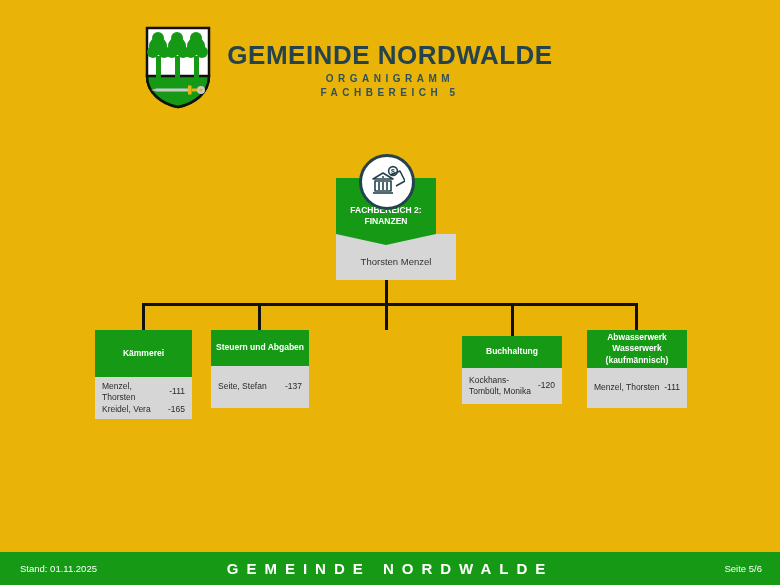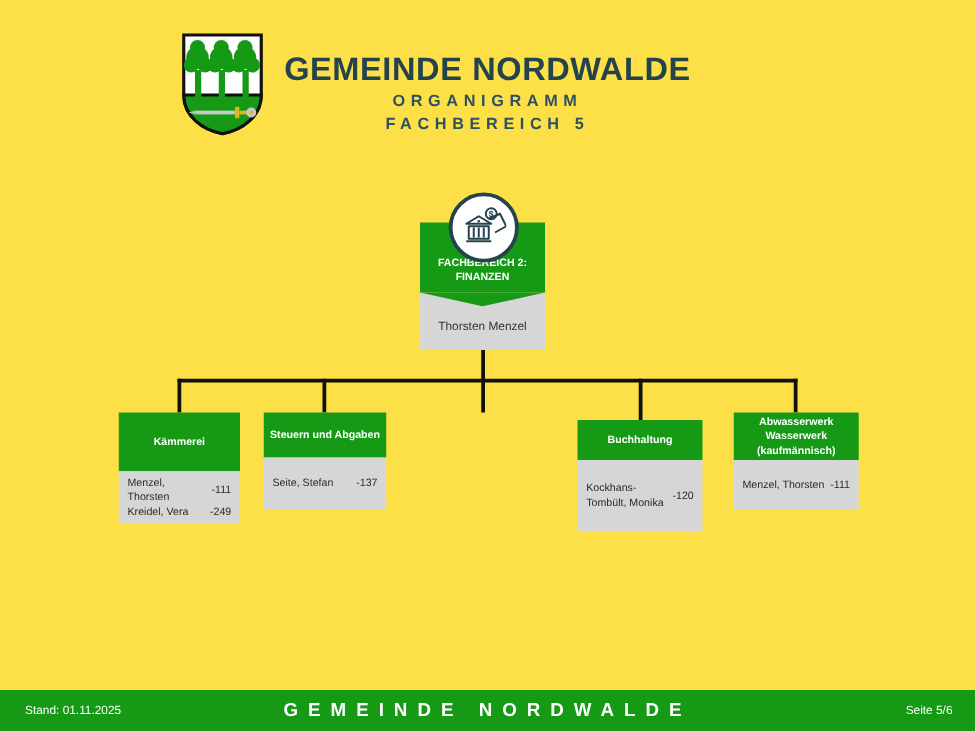--- a/index.html
+++ b/index.html
@@ -1,40 +1,40 @@
 <!DOCTYPE html>
 <html><head>
 <meta charset="utf-8">
 <style>
   html,body{margin:0;padding:0;}
   .page{
-    position:relative;width:780px;height:585px;background:#fde047;overflow:hidden;
+    position:relative;width:780px;height:585px;background:#eab308;overflow:hidden;
     font-family:"Liberation Sans",sans-serif;
   }
   
   .logo{position:absolute;left:144px;top:26px;width:68px;height:84px;}
   .title-block{position:absolute;left:190px;top:41px;width:400px;text-align:center;}
   .main-title{font-size:26px;font-weight:bold;color:#25434d;letter-spacing:.5px;line-height:1.1;}
-  .sub-title{font-size:13px;font-weight:bold;color:#2c5260;letter-spacing:4.5px;margin-top:3px;}
+  .sub-title{font-size:10px;font-weight:bold;color:#2c5260;letter-spacing:4.5px;margin-top:3px;}
   
   .root-circle{
     position:absolute;left:359px;top:154px;width:50px;height:50px;background:#fff;
     border:3px solid #25434d;border-radius:50%;z-index:3;display:flex;align-items:center;justify-content:center;
   }
   .root-head{
     position:absolute;left:336px;top:178px;width:100px;height:56px;background:#169a16;z-index:2;
     display:flex;flex-direction:column;justify-content:flex-end;align-items:center;
     color:#fff;font-weight:bold;font-size:8.5px;line-height:1.3;padding-bottom:7px;box-sizing:border-box;text-align:center;
   }
   .root-chevron{
     position:absolute;left:336px;top:234px;width:0;height:0;z-index:2;
     border-left:50px solid transparent;border-right:50px solid transparent;border-top:11px solid #169a16;
   }
   .root-body{
-    position:absolute;left:336px;top:234px;width:100px;height:46px;background:#d6d6d6;z-index:1;
+    position:absolute;left:336px;top:234px;width:120px;height:46px;background:#d6d6d6;z-index:1;
     display:flex;align-items:center;justify-content:center;color:#333;font-size:9.5px;
     padding-top:9px;box-sizing:border-box;
   }
   
   .conn{position:absolute;background:#111;}
   
   .orgbox{position:absolute;display:flex;flex-direction:column;}
   .orgbox .head{
     background:#169a16;color:#fff;font-weight:bold;font-size:8.5px;line-height:1.3;
     display:flex;align-items:center;justify-content:center;text-align:center;padding:0 3px;box-sizing:border-box;
@@ -133,41 +133,41 @@
 
   <div class="orgbox" style="left:95px;top:330px;width:97px;">
     <div class="head" style="height:47px;">Kämmerei</div>
     <div class="body" style="height:42px;">
       <div class="staff-row">
         <span class="name">Menzel, Thorsten</span>
         <span class="num">-111</span>
       </div>
       <div class="staff-row">
         <span class="name">Kreidel, Vera</span>
-        <span class="num">-249</span>
+        <span class="num">-165</span>
       </div>
     </div>
   </div>
 
   <div class="orgbox" style="left:211px;top:330px;width:98px;">
     <div class="head" style="height:36px;">Steuern und Abgaben</div>
     <div class="body" style="height:42px;">
       <div class="staff-row">
         <span class="name">Seite, Stefan</span>
         <span class="num">-137</span>
       </div>
     </div>
   </div>
 
   <div class="orgbox" style="left:337px;top:330px;width:100px;">
   </div>
 
   <div class="orgbox" style="left:462px;top:336px;width:100px;">
     <div class="head" style="height:32px;">Buchhaltung</div>
-    <div class="body" style="height:57px;">
+    <div class="body" style="height:36px;">
       <div class="staff-row">
         <span class="name">Kockhans-Tombült, Monika</span>
         <span class="num">-120</span>
       </div>
     </div>
   </div>
 
   <div class="orgbox" style="left:587px;top:330px;width:100px;">
     <div class="head" style="height:38px;">Abwasserwerk Wasserwerk (kaufmännisch)</div>
     <div class="body" style="height:40px;">

